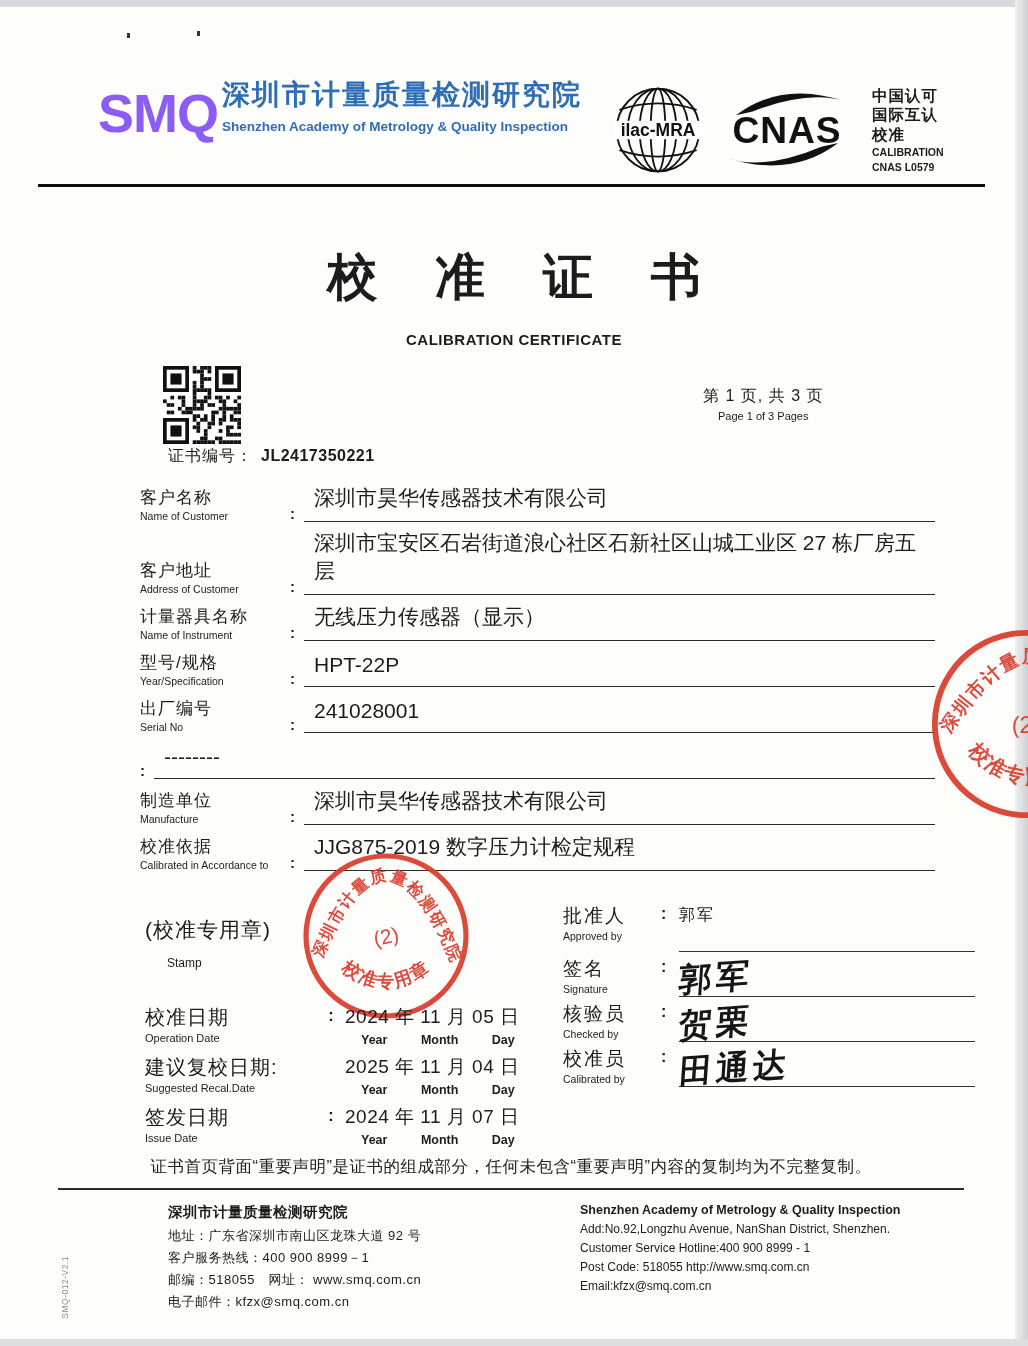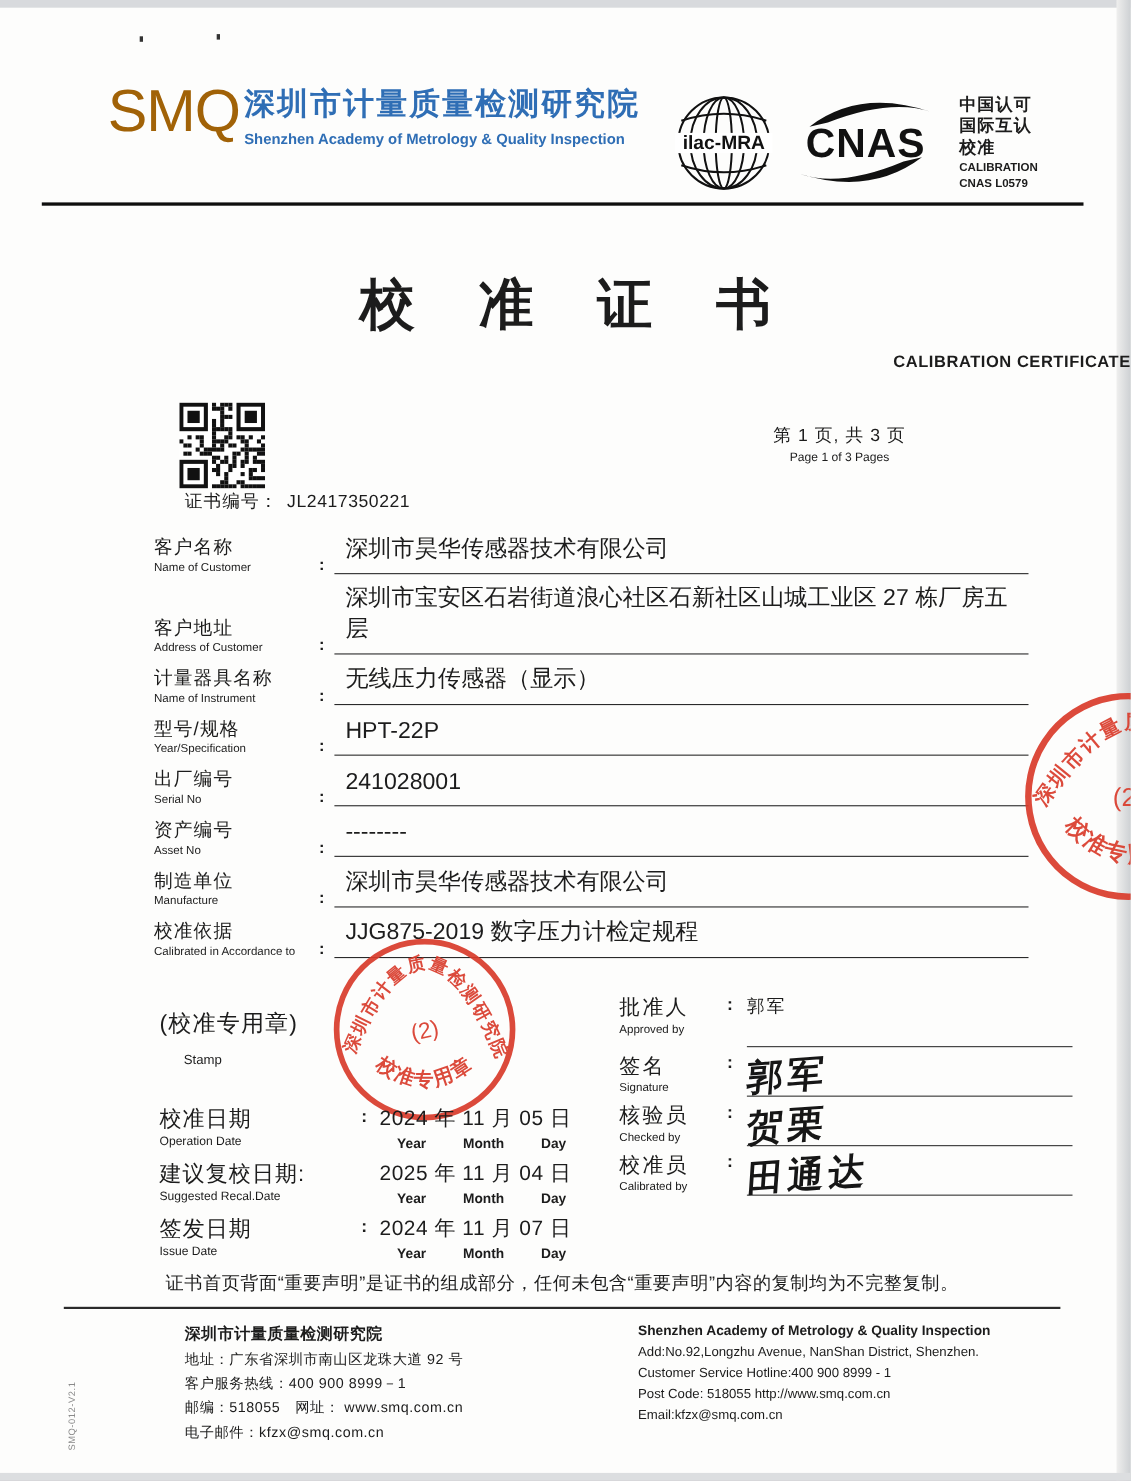--- a/index.html
+++ b/index.html
@@ -4,41 +4,41 @@
 <style>
   html,body{margin:0;padding:0;background:#b9bcc0;}
   .doc{position:relative;width:1028px;height:1346px;background:#fdfdfc;overflow:hidden;
        font-family:"Liberation Sans","DejaVu Sans",sans-serif;color:#1c1c1c;}
   .edge-top{position:absolute;left:0;top:0;right:0;height:7px;background:#d8dadd;}
   .edge-right{position:absolute;top:0;right:0;width:13px;bottom:0;background:linear-gradient(to right,#efefee,#cdd0d3);}
   .edge-bottom{position:absolute;left:0;right:0;bottom:0;height:7px;background:#dcdee0;}
   .speck{position:absolute;width:3px;height:5px;background:#333;}
 
   
-  .smq-mark{position:absolute;left:98px;top:74px;font-size:54px;font-weight:normal;color:#a16207;letter-spacing:-1px;line-height:1;}
+  .smq-mark{position:absolute;left:98px;top:86px;font-size:54px;font-weight:bold;color:#8b5cf6;letter-spacing:-1px;line-height:1;}
   .org{position:absolute;left:222px;top:76px;color:#2f6eb5;}
   .org-cn{font-size:28px;font-weight:bold;letter-spacing:2px;}
   .org-en{font-size:13.5px;font-weight:bold;margin-top:5px;}
   .accred{position:absolute;left:612px;top:84px;display:flex;align-items:center;}
   .ilac{width:92px;height:92px;}
   .cnas{width:158px;height:86px;margin-left:4px;}
   .cnas-txt{margin-left:6px;line-height:1.25;}
   .cnas-cn{font-size:15.5px;font-weight:bold;letter-spacing:1px;}
   .cnas-en{font-size:10.5px;font-weight:bold;margin-top:2px;}
   .header-rule{position:absolute;left:38px;top:184px;width:947px;height:3px;background:#0e0e0e;}
 
   
   .title{position:absolute;top:244px;left:0;width:100%;text-align:center;}
   .title-cn{font-size:50px;font-weight:bold;letter-spacing:22px;margin-left:22px;}
-  .title-en{font-size:15px;font-weight:bold;margin-top:10px;letter-spacing:0.5px;text-align:right;}
+  .title-en{font-size:15px;font-weight:bold;margin-top:20px;letter-spacing:0.5px;}
 
   
   .qr{position:absolute;left:163px;top:366px;width:78px;height:78px;}
   .certline{position:absolute;left:168px;top:446px;font-size:16px;letter-spacing:1px;}
-  .certline b{font-weight:normal;margin-left:8px;letter-spacing:0.5px;}
+  .certline b{font-weight:bold;margin-left:8px;letter-spacing:0.5px;}
   .pageinfo{position:absolute;left:703px;top:386px;text-align:center;}
   .p-cn{font-size:16px;letter-spacing:1px;}
   .p-en{font-size:11px;font-weight:normal;margin-top:3px;}
 
   
   .fields{position:absolute;left:140px;top:476px;width:795px;}
   .frow{display:flex;align-items:flex-end;min-height:46px;}
   .flabel{width:150px;flex:none;padding-top:3px;}
   .flabel .cn{font-size:17px;letter-spacing:1px;}
   .flabel .en{font-size:10.5px;margin-top:1px;color:#222;}
@@ -328,24 +328,20 @@
     </div>
     <div class="frow">
       <div class="flabel">
           <div class="cn">出厂编号</div>
           <div class="en">Serial No</div>
         </div>
       <div class="fcolon">:</div>
       <div class="fvalue">241028001</div>
     </div>
     <div class="frow">
-      <div class="flabel">
-          <div class="cn">资产编号</div>
-          <div class="en">Asset No</div>
-        </div>
       <div class="fcolon">:</div>
       <div class="fvalue">--------</div>
     </div>
     <div class="frow">
       <div class="flabel">
           <div class="cn">制造单位</div>
           <div class="en">Manufacture</div>
         </div>
       <div class="fcolon">:</div>
       <div class="fvalue">深圳市昊华传感器技术有限公司</div>

